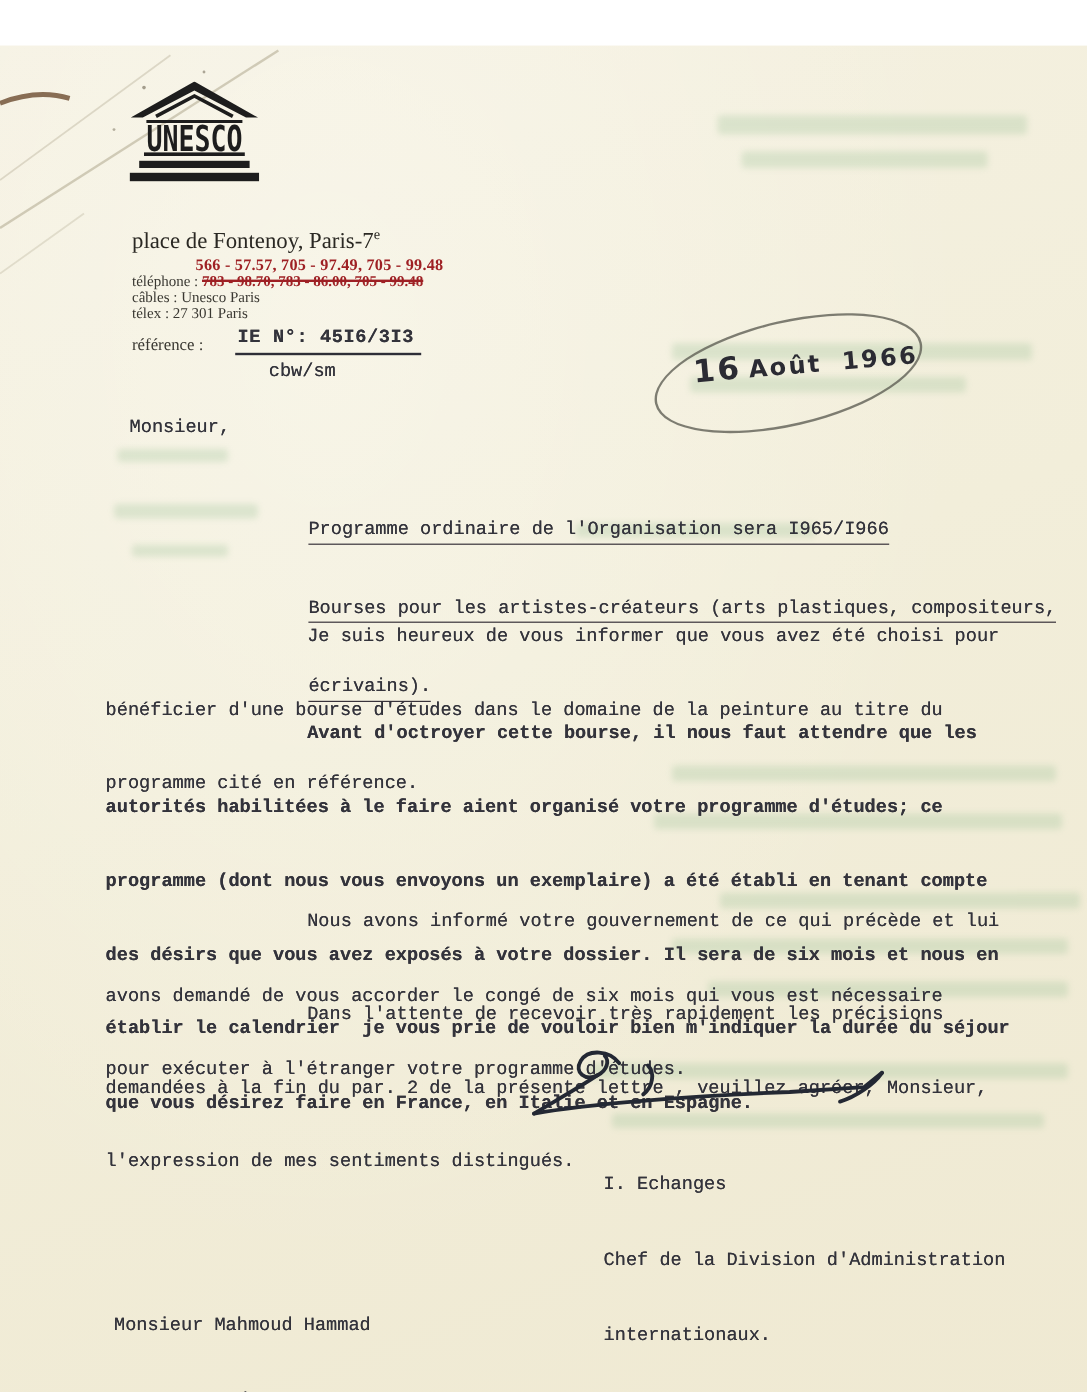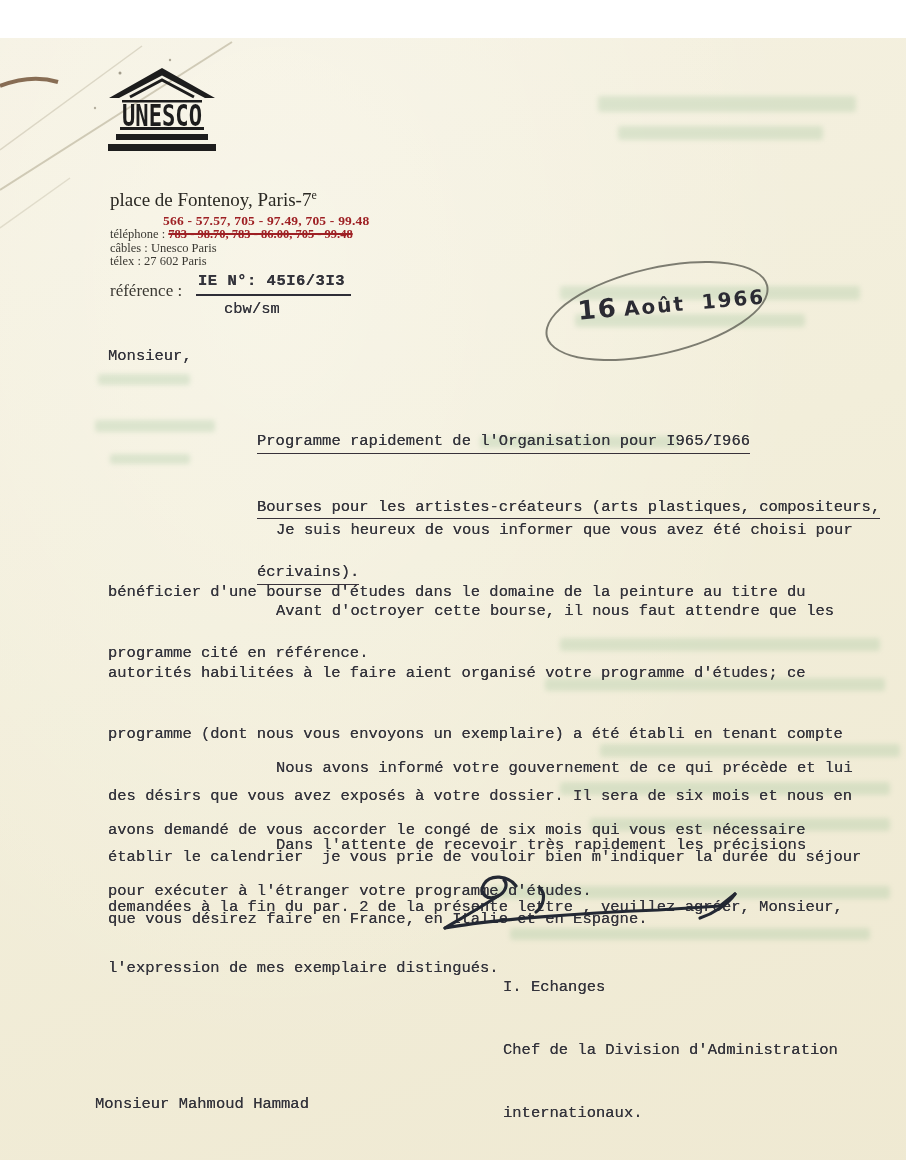--- a/index.html
+++ b/index.html
@@ -17,42 +17,42 @@
   .orglines{left:237px; top:44px; font-family:"Liberation Serif", serif;
     font-size:19.5px; line-height:34px; color:#211f1a; letter-spacing:.2px;}
   .addr{left:110px; top:150px; font-family:"Liberation Serif", serif; font-size:19px; color:#2a2823;}
   .addr sup{font-size:12px;}
   .phone-new{left:163px; top:175px; font-family:"Liberation Serif", serif;
     font-size:13.5px; font-weight:bold; color:#9e2024; letter-spacing:.2px;text-align:right;}
   .contact{left:110px; top:190px; font-family:"Liberation Serif", serif;
     font-size:12.5px; line-height:13.5px; color:#3a3832;}
   .struck{color:#9e2024; font-weight:bold; text-decoration:line-through; text-decoration-thickness:1.5px;}
   
-  .ref-label{left:110px; top:243px; font-family:"Liberation Serif", serif; font-size:17px; color:#3a3832;}
+  .ref-label{left:110px; top:243px; font-family:"Liberation Serif", serif; font-size:14px; color:#3a3832;}
   .ref-num{left:196px; top:233px; font-size:17px; font-weight:bold; color:#2e2e37;
     border-bottom:2px solid #2e2e37; padding:0 6px 2px 2px; letter-spacing:.5px;}
   .ref-ini{left:224px; top:261px; font-size:16px; color:#2e2e37;}
   
   .stamp{left:543px; top:229px; width:224px; height:84px;
     border:2.5px solid rgba(95,95,85,.8); border-radius:50%;
     transform:rotate(-13deg);}
   .stamp-text{position:absolute; left:34px; top:22px; transform:rotate(8deg);
     font-family:"DejaVu Sans", sans-serif; font-weight:bold; color:#2b2b33;
     letter-spacing:2px; white-space:nowrap;}
   .stamp-day{font-size:26px;}
   .stamp-rest{font-size:20px; margin-left:6px; word-spacing:8px;}
   
   .tw{font-size:15.5px; line-height:20.5px; color:#33333b;
     text-shadow:0 0 .5px rgba(45,45,55,.9); white-space:pre-wrap;}
   .salutation{left:108px; top:308px;}
   .subject{left:257px; top:350px; line-height:21.5px;}
   .subject .u{display:inline-block; border-bottom:1.8px solid #38323a; padding-bottom:0px;}
-  .para{left:108px; width:795px;}
+  .para{left:88px; width:795px;}
   .para .first{padding-left:168px;}
-  .p1{top:441px;} .p2{top:522px;} .p3{top:679px;} .p4{top:756px;}
+  .p1{top:441px;} .p2{top:522px;font-weight:bold;} .p3{top:679px;} .p4{top:756px;}
   .sigblock{left:503px; top:897px; line-height:21px;}
   .recipient{left:95px; top:1014px; line-height:21px;}
   
   .ghost{position:absolute; background:#9fc39a; opacity:.30; filter:blur(2.5px); border-radius:3px;}
   .sig-svg{left:428px; top:830px;}
   .crease-svg{left:0; top:0;}
   .pencil{left:118px; top:1134px; width:26px; height:3px; background:rgba(120,110,88,.45); filter:blur(.5px); transform:rotate(-4deg);}
 </style>
 </head>
 <body>
@@ -99,35 +99,35 @@
   </svg>
 
 
   <div class="abs addr"><span>place de Fontenoy, Paris-7</span><sup>e</sup></div>
 
   <div class="abs phone-new">566 - 57.57,  705 - 97.49,  705 - 99.48</div>
 
   <div class="abs contact">
     <div><span>téléphone : </span><span class="struck">783 - 98.70,  783 - 86.00,  705 - 99.48</span></div>
     <div>câbles :  Unesco  Paris</div>
-    <div>télex :  27 602  Paris</div>
+    <div>télex :  27 301  Paris</div>
   </div>
 
   <div class="abs ref-label">référence :</div>
   <div class="abs tw ref-num">IE N°: 45I6/3I3</div>
   <div class="abs tw ref-ini">cbw/sm</div>
 
   <div class="abs stamp">
     <div class="stamp-text"><span class="stamp-day">16</span><span class="stamp-rest">Août 1966</span></div>
   </div>
 
   <div class="abs tw salutation">Monsieur,</div>
 
   <div class="abs tw subject">
-    <div><span class="u">Programme rapidement de l'Organisation pour I965/I966</span></div>
+    <div><span class="u">Programme ordinaire de l'Organisation sera I965/I966</span></div>
     <div><span class="u">Bourses pour les artistes-créateurs (arts plastiques, compositeurs,</span></div>
     <div><span class="u">écrivains).</span></div>
   </div>
 
   <div class="abs tw para p1">
     <div class="first">Je suis heureux de vous informer que vous avez été choisi pour</div>
     <div>bénéficier d'une bourse d'études dans le domaine de la peinture au titre du</div>
     <div>programme cité en référence.</div>
   </div>
 
@@ -142,21 +142,21 @@
 
   <div class="abs tw para p3">
     <div class="first">Nous avons informé votre gouvernement de ce qui précède et lui</div>
     <div>avons demandé de vous accorder le congé de six mois qui vous est nécessaire</div>
     <div>pour exécuter à l'étranger votre programme d'études.</div>
   </div>
 
   <div class="abs tw para p4">
     <div class="first">Dans l'attente de recevoir très rapidement les précisions</div>
     <div>demandées à la fin du par. 2 de la présente lettre , veuillez agréer, Monsieur,</div>
-    <div>l'expression de mes exemplaire distingués.</div>
+    <div>l'expression de mes sentiments distingués.</div>
   </div>
 
   <svg class="abs sig-svg" width="330" height="75" viewBox="0 0 330 75">
     <g fill="none" stroke="#232833" stroke-width="3.2" stroke-linecap="round" stroke-linejoin="round">
       <path d="M88,18 C80,7 62,6 56,16 C50,26 60,33 70,28 C78,24 80,16 76,12"></path>
       <path d="M70,28 C52,40 30,52 17,60"></path>
       <path d="M17,60 C60,52 150,45 230,42 L292,38 L307,26"></path>
       <path d="M307,26 C300,36 285,46 272,50"></path>
       <path d="M112,20 C118,26 116,38 108,44"></path>
     </g>

